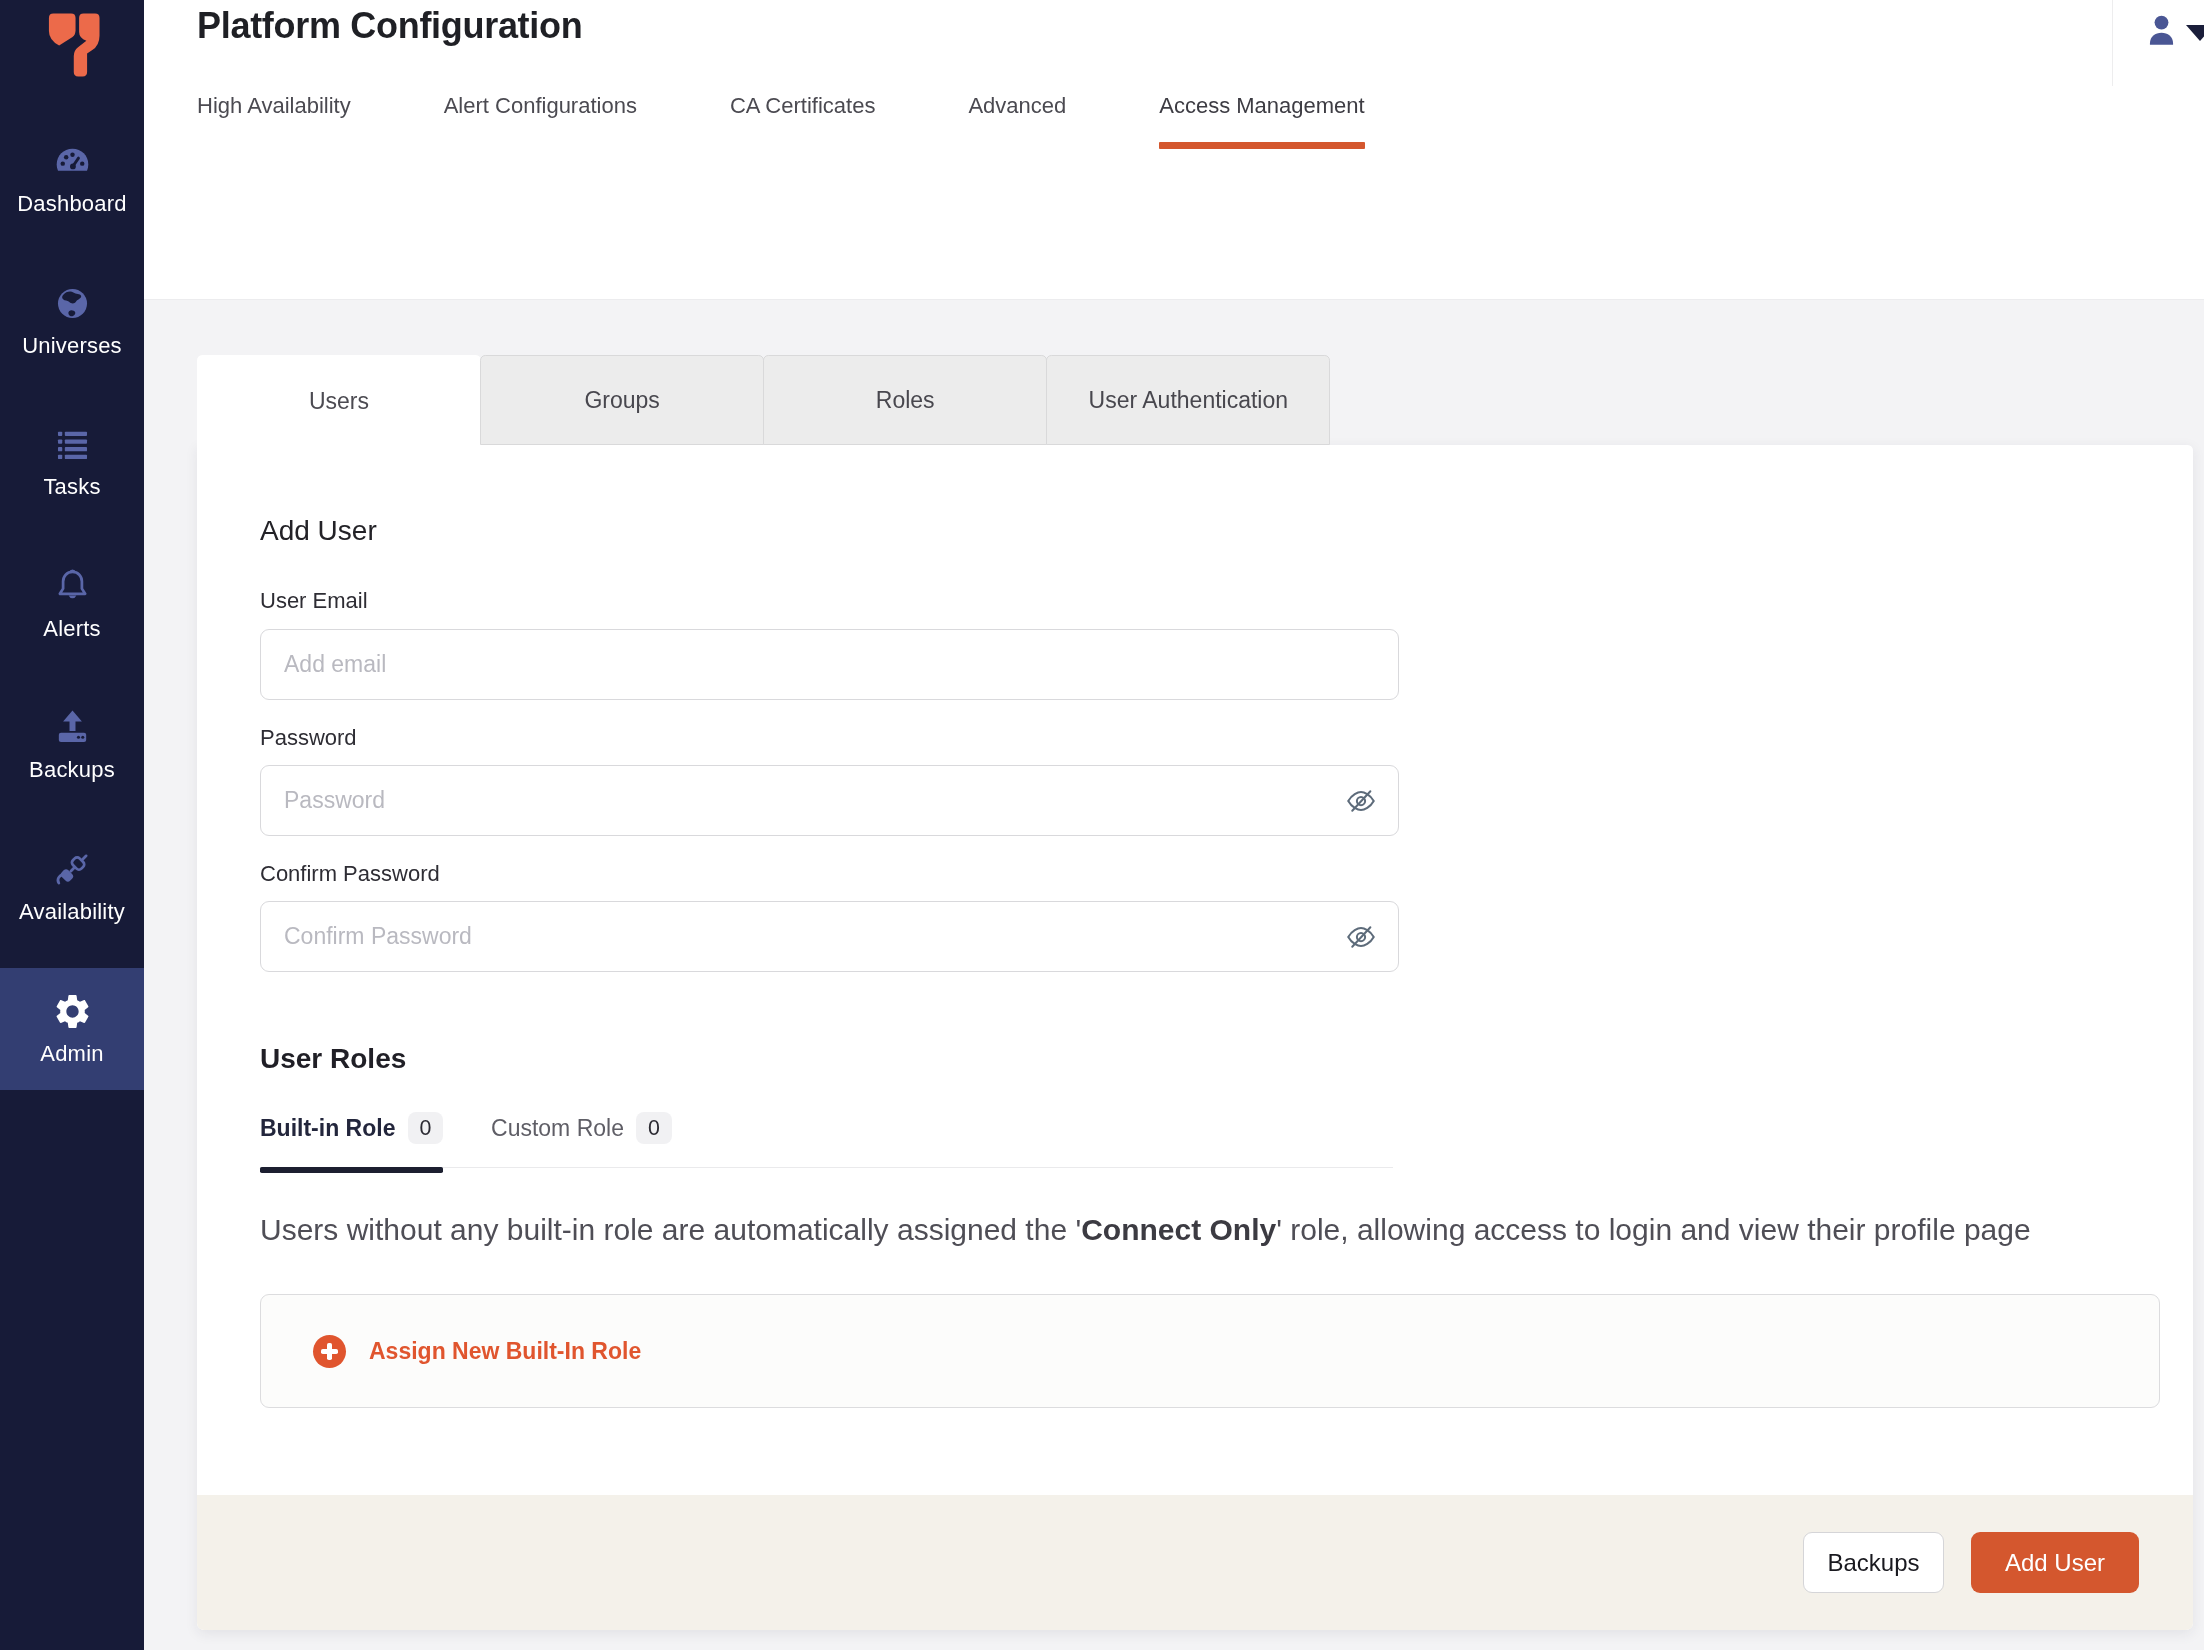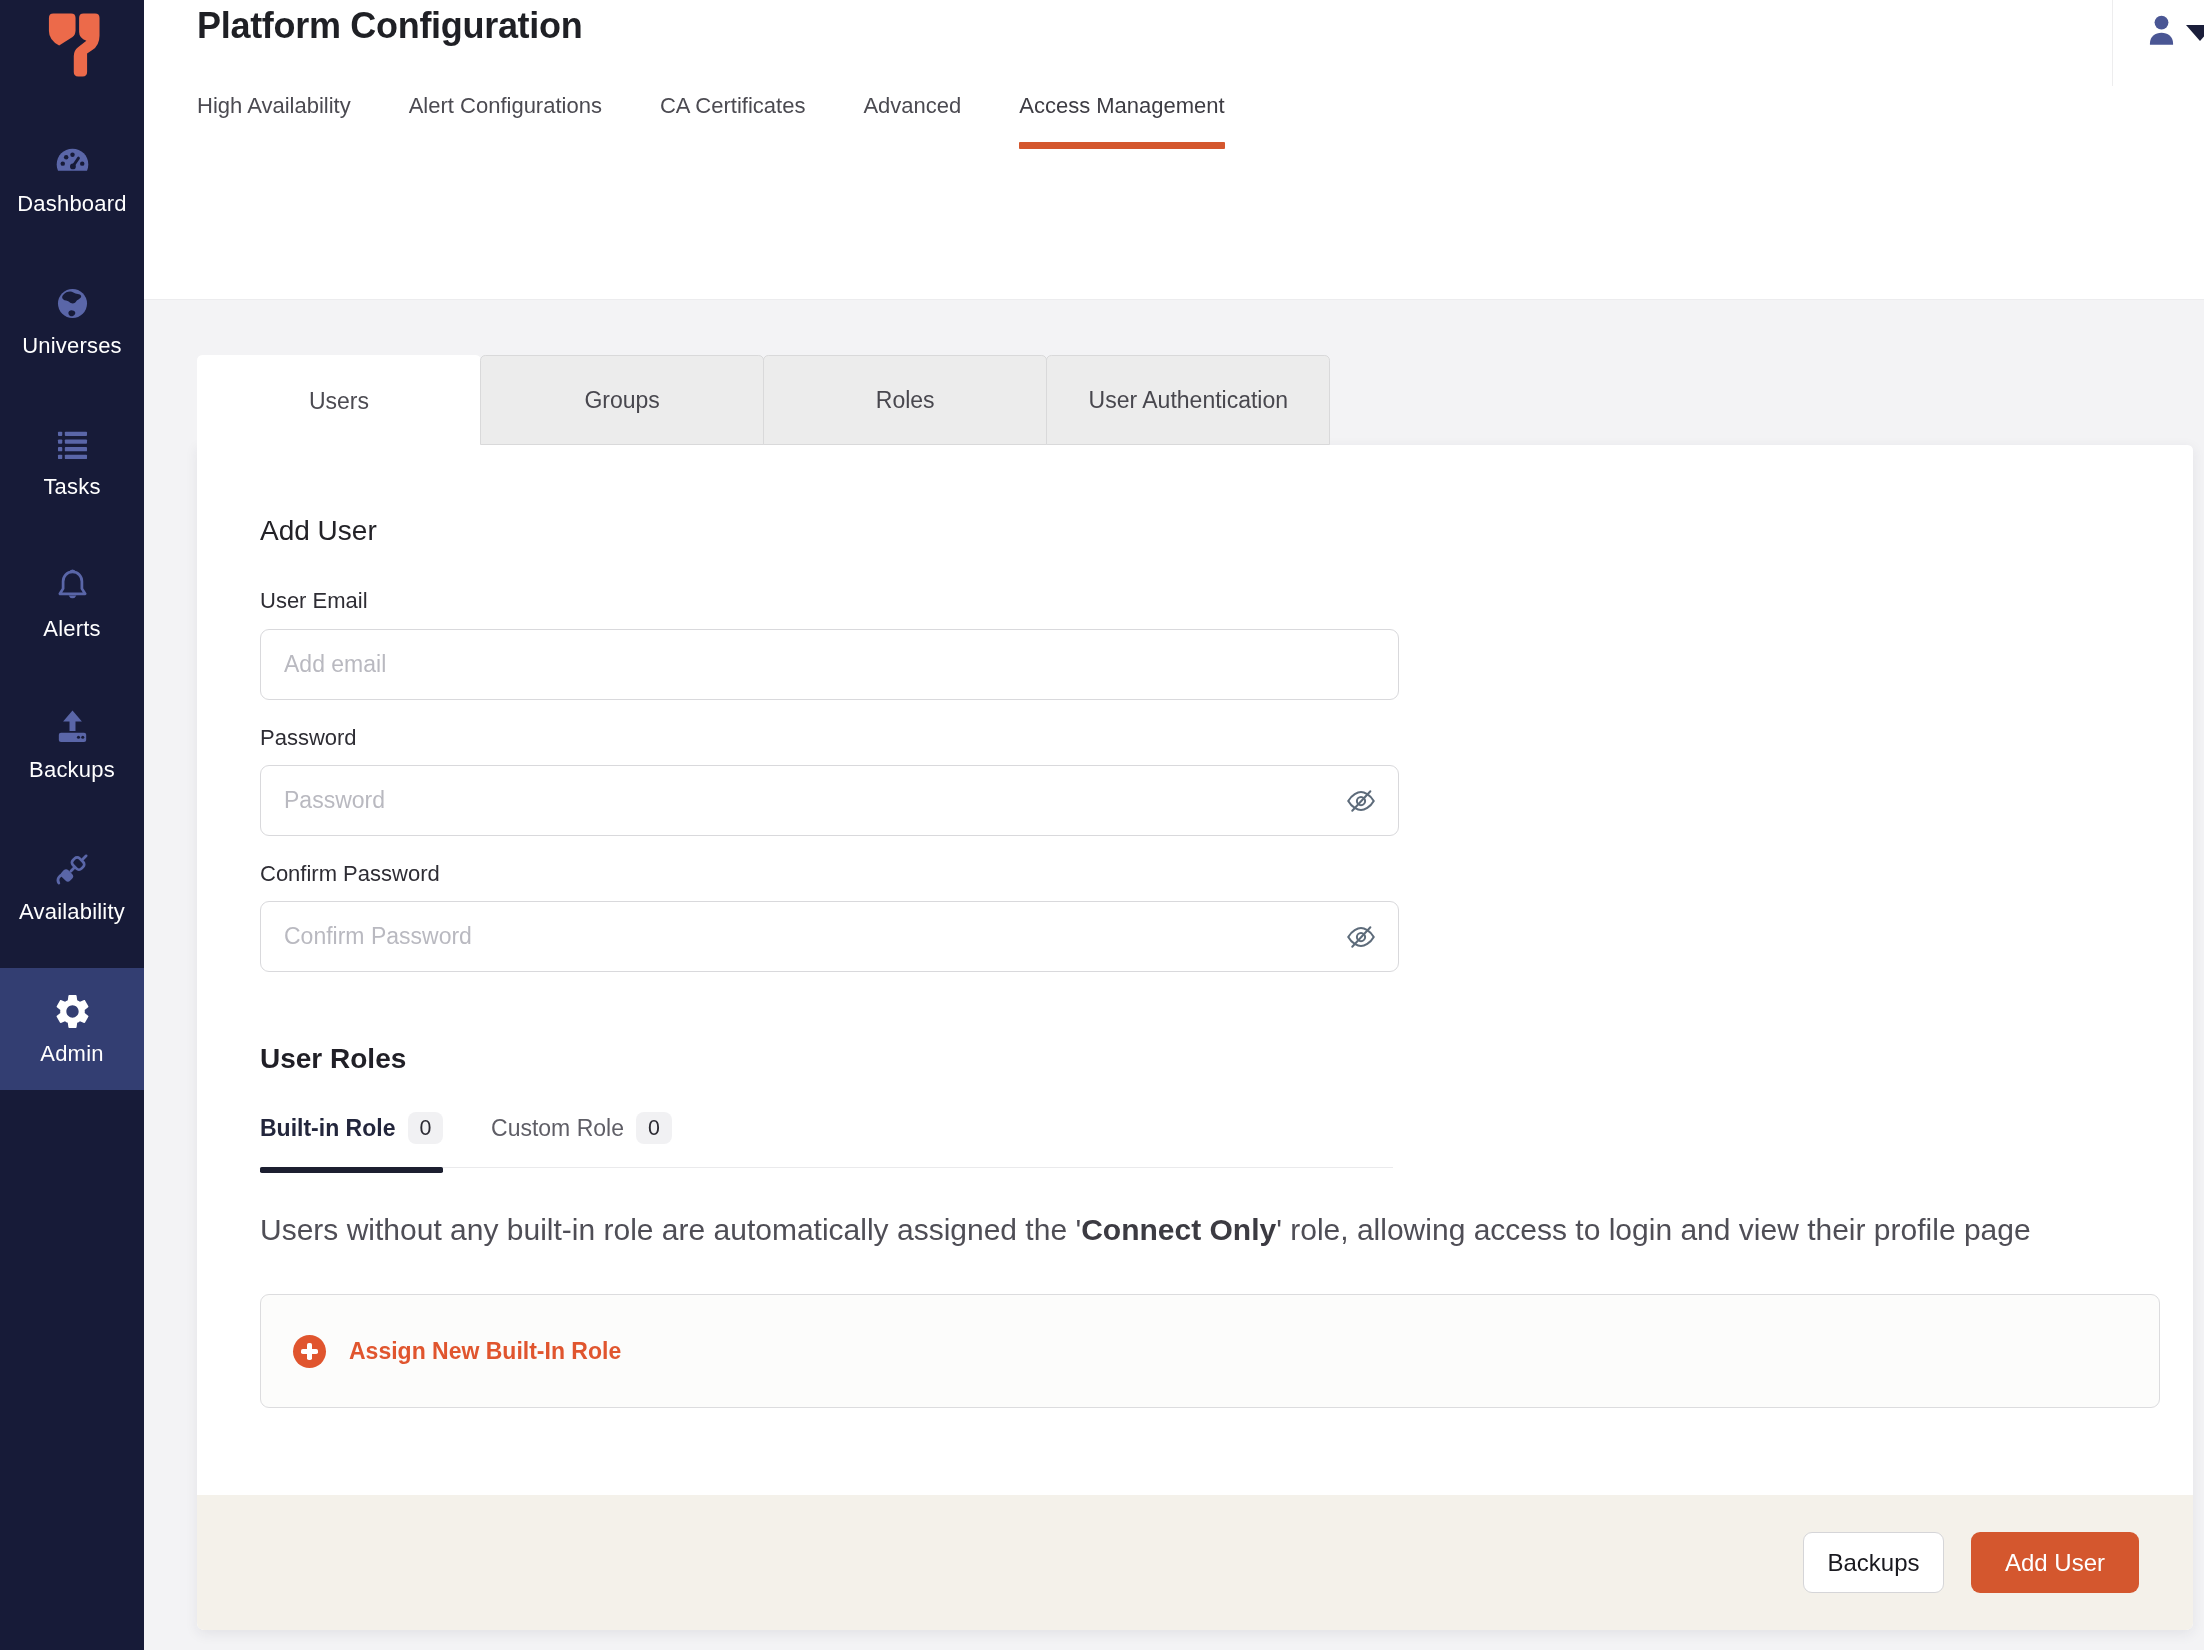--- a/index.html
+++ b/index.html
@@ -35,21 +35,21 @@
   }
   .nav-item .nav-label{color:#ffffff;font-size:22px;font-weight:500;letter-spacing:0.2px;}
   .nav-item.active{background:var(--sidebar-active-bg);color:#ffffff;margin-bottom:0;}
   .nav-icon{width:41px;height:41px;display:block;}
   
   .header{
     position:absolute;left:144px;top:0;right:0;height:300px;
     background:#ffffff;border-bottom:0.9px solid #ececee;
   }
   .page-title{margin:5.3px 0 0 53px;font-size:36px;font-weight:700;color:#1f2025;letter-spacing:-0.3px;}
-  .nav-tabs{display:flex;column-gap:58px;margin:46px 0 0 53px;font-size:22px;color:#4b4a51;}
+  .nav-tabs{display:flex;column-gap:93px;margin:46px 0 0 53px;font-size:22px;color:#4b4a51;}
   .nav-tab{position:relative;cursor:pointer;white-space:nowrap;}
   .nav-tab.active{color:#3d3c43;}
   .nav-tab.active::after{
     content:"";position:absolute;left:0;right:0;bottom:-30px;height:7.1px;
     background:var(--accent);border-radius:0.9px;
   }
   .profile-divider{position:absolute;top:0;right:92px;width:0.9px;height:86px;background:#ededee;}
   .profile-icon{position:absolute;top:10.7px;right:25px;width:37px;height:37px;cursor:pointer;}
   .profile-caret{
     position:absolute;top:25px;right:-9px;width:0;height:0;cursor:pointer;
@@ -94,21 +94,21 @@
     content:"";position:absolute;left:0;right:0;bottom:-28.5px;height:5.3px;background:#1c1f30;border-radius:1.8px;
   }
   .role-badge{
     background:#f1f1f3;border-radius:8px;padding:3.6px 11.6px;font-size:21.4px;color:#2c2b33;font-weight:400;
   }
   .role-note{margin-top:41px;font-size:30px;color:#4f4e56;line-height:1.4;}
   .role-note b{color:#3c3b42;}
   .assign-box{
     margin-top:43px;width:1900px;height:114px;
     border:0.9px solid #dcdcde;border-radius:9px;background:#fcfcfb;
-    display:flex;align-items:center;gap:23px;padding-left:32px;cursor:pointer;
+    display:flex;align-items:center;gap:23px;padding-left:52px;cursor:pointer;
   }
   .plus-circle{
     width:33px;height:33px;border-radius:50%;background:var(--accent-bright);
     position:relative;flex:0 0 auto;
   }
   .plus-circle::before,.plus-circle::after{content:"";position:absolute;background:#fff;border-radius:1.8px;}
   .plus-circle::before{width:17px;height:4.5px;left:8px;top:14.3px;}
   .plus-circle::after{width:4.5px;height:17px;left:14.3px;top:8px;}
   .assign-label{font-size:23px;font-weight:700;color:var(--accent-bright);}
   

